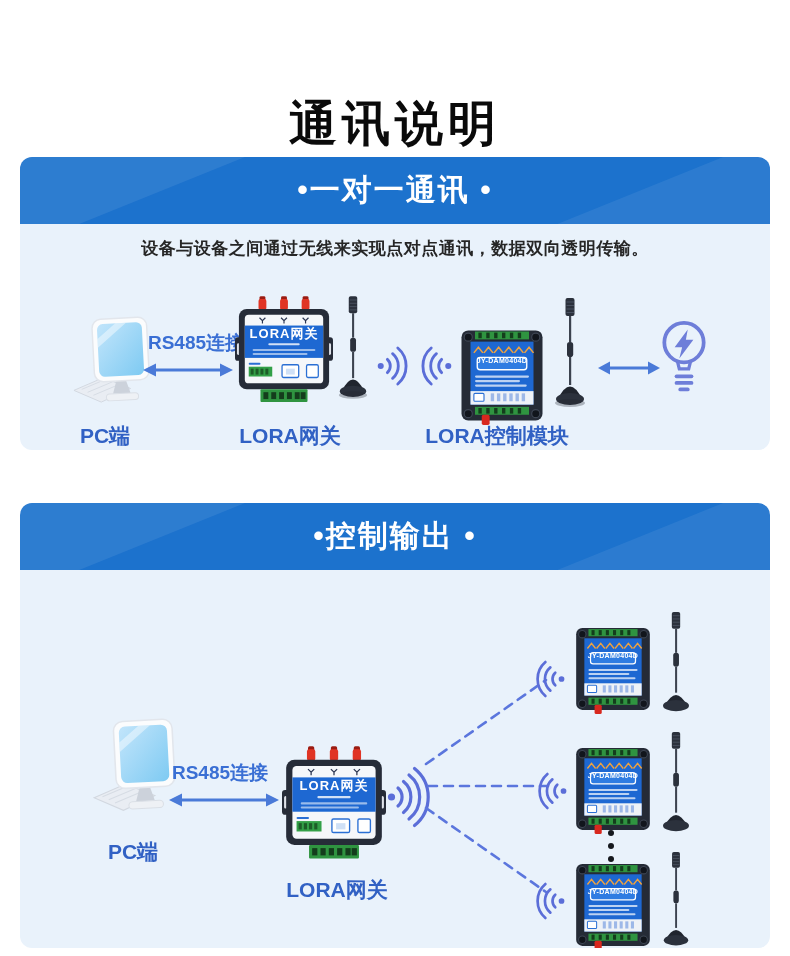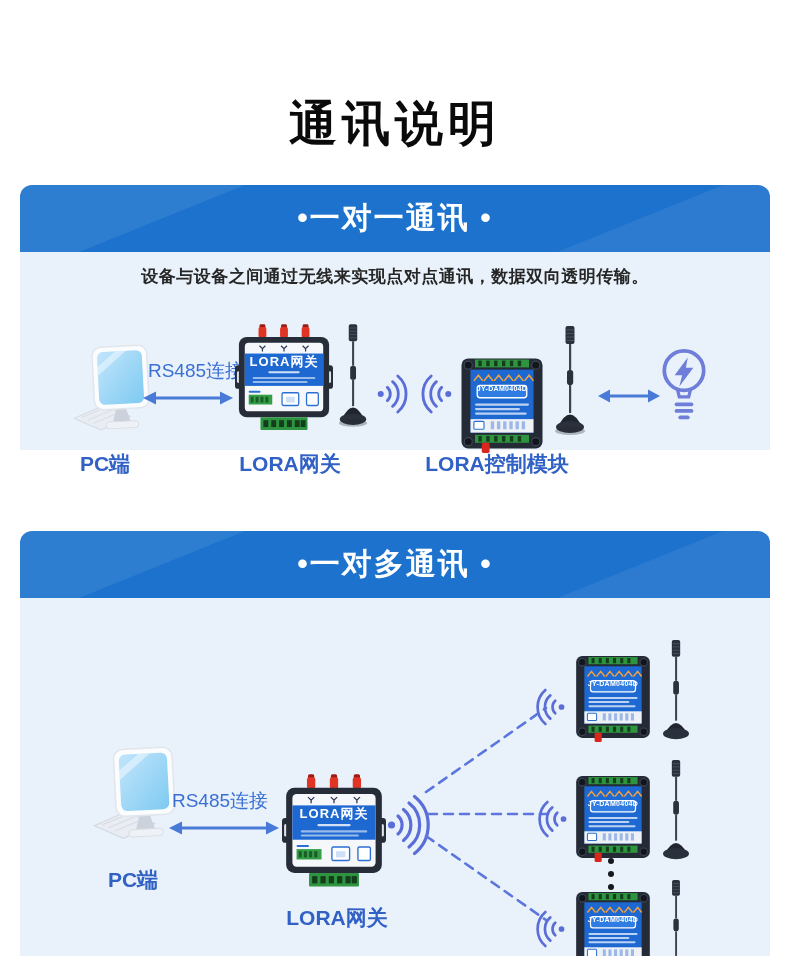--- a/index.html
+++ b/index.html
@@ -5,49 +5,49 @@
   * { margin:0; padding:0; box-sizing:border-box; }
   html,body { background:#fff; }
   body {
     width:790px; height:956px; position:relative; overflow:hidden;
     font-family:"Liberation Sans","DejaVu Sans",sans-serif;
   }
   .page-title {
     position:absolute; top:68px; left:0; width:790px; text-align:center;
     font-size:48px; font-weight:800; color:#0a0a0a; letter-spacing:5px;margin-top:24px;
   }
-  .panel { position:absolute; left:20px; width:750px; border-radius:12px; overflow:hidden;margin-top:28px; }
+  .panel { position:absolute; left:20px; width:750px; border-radius:12px; overflow:hidden; }
   #sec1 { top:157px; height:293px; }
   #sec2 { top:503px; height:445px; }
   .panel-header {
     height:67px; background:#1c72cd; position:relative; overflow:hidden;
     display:flex; align-items:center; justify-content:center;
   }
   .panel-header::before {
     content:""; position:absolute; width:300px; height:170px;
     background:rgba(255,255,255,.08); transform:rotate(-22deg);
     left:-90px; top:-110px;
   }
   .panel-header::after {
     content:""; position:absolute; width:320px; height:170px;
     background:rgba(255,255,255,.07); transform:rotate(-22deg);
     right:-100px; bottom:-115px;
   }
   .panel-header h2 {
     color:#fff; font-size:30px; font-weight:800; letter-spacing:2px; z-index:1;
   }
   .panel-body { position:relative; background:#e9f2fb; }
-  #sec1 .panel-body { height:198px; }
+  #sec1 .panel-body { height:226px; }
   #sec2 .panel-body { height:378px; }
   .desc {
     position:absolute; top:13px; left:0; right:0; text-align:center;
     font-size:17px; font-weight:700; color:#262626; letter-spacing:.5px;
   }
   .caption { position:absolute; text-align:center; font-size:21px; font-weight:700; color:#3161c4; }
-  .conn-label { position:absolute; text-align:center; font-size:19px; font-weight:400; color:#3a6fd4; }
+  .conn-label { position:absolute; text-align:center; font-size:19px; font-weight:700; color:#3a6fd4; }
   .abs { position:absolute; }
   .abs svg { display:block; width:100%; height:100%; }
   .dev { position:absolute; }
   .dev svg { display:block; width:100%; height:100%; }
   .dev-name {
     position:absolute; left:0; right:0; text-align:center; color:#fff; font-weight:700;
   }
   .gw-name { top:26%; font-size:13px; letter-spacing:1px; }
   .md-name { top:30%; font-size:7px; letter-spacing:.3px; }
   .vdots { position:absolute; display:flex; flex-direction:column; gap:7px; }
@@ -267,21 +267,21 @@
         <rect x="22" y="60" width="20" height="4" rx="2" fill="#6e7ed9"></rect>
         <rect x="22" y="67" width="20" height="4" rx="2" fill="#6e7ed9"></rect>
         <rect x="26" y="74" width="12" height="4" rx="2" fill="#6e7ed9"></rect>
       </svg>
     </div>
   </div>
 </section>
 
 <section class="panel" id="sec2">
   <div class="panel-header">
-    <h2>•一对多通讯 •</h2>
+    <h2>•控制输出 •</h2>
   </div>
   <div class="panel-body">
 
     <div class="abs" style="left:72px;top:148px;width:88px;height:105px;">
       <svg viewBox="0 0 84 100">
         <path d="M2 76 L32 63 L60 74 L30 88 Z" fill="#e9edf3" stroke="#d2d8e0" stroke-width="1"></path>
         <path d="M10 75 L36 64 M16 78 L42 67 M22 81 L48 70" stroke="#d6dce4" stroke-width="1" fill="none"></path>
         <g transform="rotate(-3 52 40)">
           <path d="M44 66 L54 66 L58 79 L40 79 Z" fill="#ccd2db"></path>
           <rect x="33" y="79" width="33" height="7" rx="3.5" fill="#eef1f5" stroke="#dadfe6"></rect>

